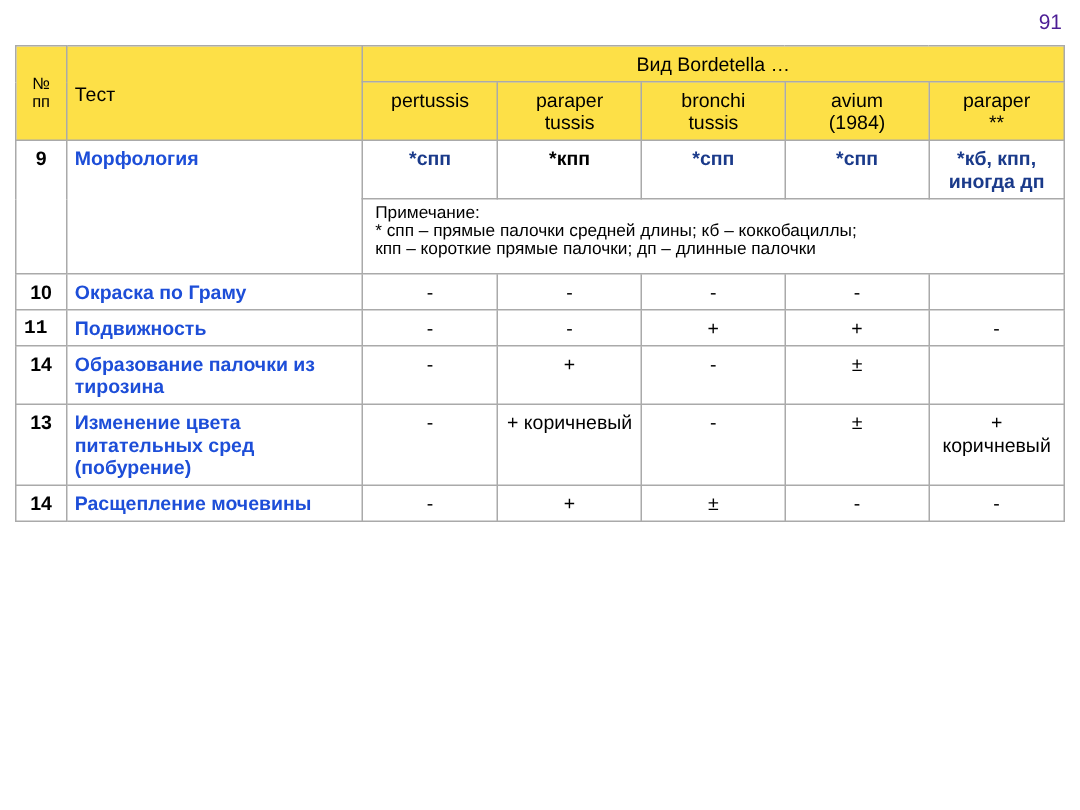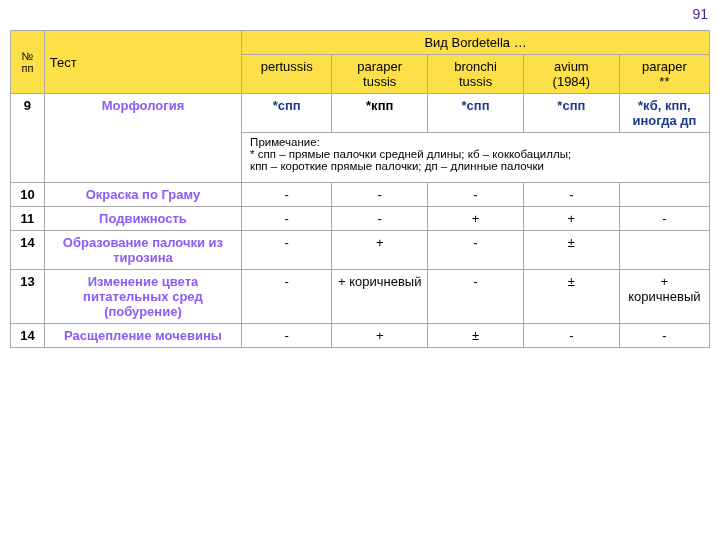--- a/index.html
+++ b/index.html
@@ -54,23 +54,23 @@
     .th-test {
       text-align: left;
     }
 
     .num-col {
       text-align: center;
       font-size: 11px;
     }
 
     .row-label {
-      text-align: center;
+      text-align: left;
       font-weight: bold;
-      color: #8b5cf6;
+      color: #1d4ed8;
     }
 
     
     .top-header-row th {
       background: #fde047;
       font-weight: normal;
       font-size: 13px;
     }
 
     .vd-bordetella {
@@ -126,21 +126,21 @@
         <tr>
           <td style="text-align: center; font-weight: bold;">10</td>
           <td class="row-label">Окраска  по Граму</td>
           <td style="color: rgb(0, 0, 0); font-weight: normal;">-</td>
           <td style="color: rgb(0, 0, 0); font-weight: normal;">-</td>
           <td style="color: rgb(0, 0, 0); font-weight: normal;">-</td>
           <td style="color: rgb(0, 0, 0); font-weight: normal;">-</td>
           <td style="color: rgb(0, 0, 0); font-weight: normal;"></td>
         </tr>
         <tr>
-          <td style="text-align: center; font-weight: bold;">11</td>
+          <td style="text-align: left; font-weight: bold; font-family: Liberation Mono, monospace;">11</td>
           <td class="row-label">Подвижность</td>
           <td style="color: rgb(0, 0, 0); font-weight: normal;">-</td>
           <td style="color: rgb(0, 0, 0); font-weight: normal;">-</td>
           <td style="color: rgb(0, 0, 0); font-weight: normal;">+</td>
           <td style="color: rgb(0, 0, 0); font-weight: normal;">+</td>
           <td style="color: rgb(0, 0, 0); font-weight: normal;">-</td>
         </tr>
         <tr>
           <td style="text-align: center; font-weight: bold;">14</td>
           <td class="row-label">Образование палочки из тирозина</td>

